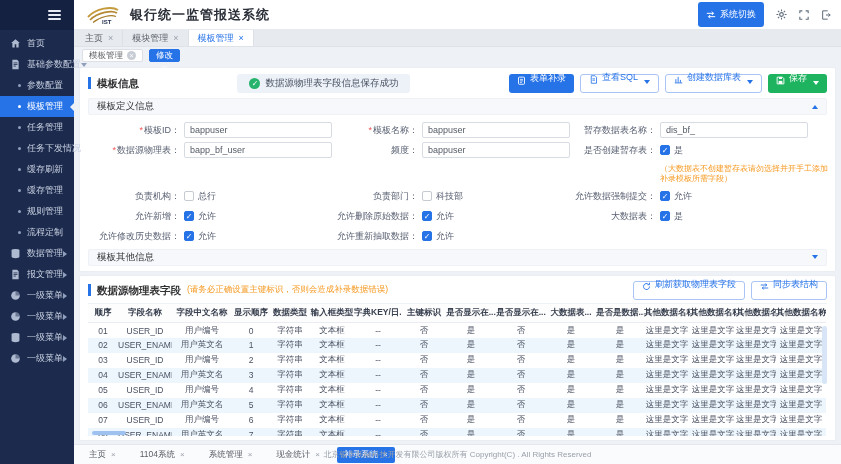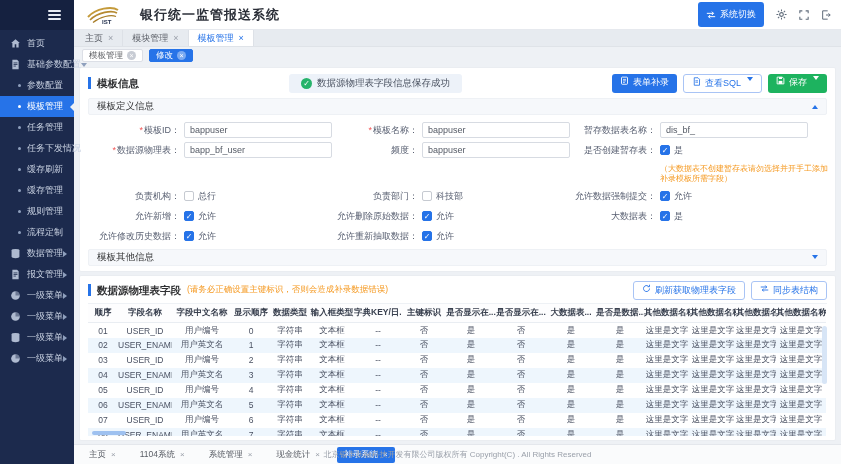--- a/index.html
+++ b/index.html
@@ -20,48 +20,48 @@
   .menu-item.active { background:var(--accent,#2673e8); color:#fff; }
   .menu-item.active .dot { background:#fff; }
   .menu-item.active::after { content:''; position:absolute; right:0; top:50%; margin-top:-4px; border-top:4px solid transparent; border-bottom:4px solid transparent; border-right:4px solid #eef1f5; }
   .mi-arrow { margin-left:auto; width:0; height:0; border-top:3px solid transparent; border-bottom:3px solid transparent; border-left:4px solid #8fa0bd; }
   .mi-caret { margin-left:auto; width:0; height:0; border-left:3.5px solid transparent; border-right:3.5px solid transparent; border-top:4px solid #8fa0bd; }
 
   
   .main { flex:1; min-width:0; display:flex; flex-direction:column; }
 
   .topbar { height:30px; background:#fff; display:flex; align-items:center; padding:0 10px 0 12px; border-bottom:1px solid #e6e9ee; flex-shrink:0; }
-  .app-title { font-size:13px; font-weight:bold; color:#2b2f38; margin-left:20px; letter-spacing:1px;text-align:right; }
+  .app-title { font-size:13px; font-weight:bold; color:#2b2f38; margin-left:10px; letter-spacing:1px;text-align:right; }
   .topbar-right { margin-left:auto; display:flex; align-items:center; gap:12px; }
   .sys-switch { background:var(--accent,#2673e8); color:#fff; font-size:9px; height:25px; padding:0 8px; border-radius:3px; display:flex; align-items:center; gap:4px; border:none; cursor:pointer; }
   .tb-icon { display:inline-flex; color:#5f6b7a; cursor:pointer; }
 
   .tabrow { height:17px; background:#e7ebf0; border-bottom:1px solid #dfe3e8; display:flex; align-items:stretch; padding-left:2px; flex-shrink:0; }
   .tab { padding:0 9px; font-size:9px; color:#5a5e66; display:flex; align-items:center; gap:5px; cursor:pointer; border-right:1px solid #dde1e7; }
   .tab.active { background:#fff; color:var(--accent,#2673e8); }
   .tab-x { font-size:9px; color:#9aa0aa; line-height:1; }
   .tab.active .tab-x { color:var(--accent,#2673e8); }
 
   .chiprow { height:17px; display:flex; align-items:center; gap:6px; padding:0 8px; flex-shrink:0; }
   .chip { height:13px; font-size:8.5px; padding:0 6px; border-radius:2px; display:flex; align-items:center; gap:4px; background:#fff; border:1px solid #dcdfe6; color:#606266; cursor:pointer; }
-  .chip.active { background:var(--accent,#2673e8); border-color:var(--accent,#2673e8); color:#fff; }
+  .chip.active { background:var(--accent,#2673e8); border-color:var(--accent,#2673e8); color:#fff;flex-direction:column; }
   .chip-x { width:9px; height:9px; border-radius:50%; background:#c8ccd4; color:#fff; font-size:7px; line-height:9px; text-align:center; }
   .chip.active .chip-x { background:rgba(255,255,255,.4); }
 
   .content { flex:1; min-height:0; padding:4px 6px; display:flex; flex-direction:column; gap:5px; }
   .card { background:#fff; border-radius:1px; box-shadow:0 0 2px rgba(0,0,0,.07); }
 
   
   .card1 { padding:4px 8px 5px; flex-shrink:0; }
   .card1-header { display:flex; align-items:center; height:22px; }
   .sec-title { font-size:10.5px; font-weight:bold; color:#303133; padding-left:6px; border-left:3px solid var(--accent,#2673e8); line-height:12px; }
   .toast { margin:0 auto; display:flex; align-items:center; gap:5px; background:#edf2f9; padding:3px 12px; border-radius:3px; font-size:9.5px; color:#474f5e; }
   .toast-check { width:11px; height:11px; border-radius:50%; background:var(--green,#27b36b); color:#fff; font-size:8px; line-height:11px; text-align:center; flex-shrink:0; }
   .hdr-buttons { display:flex; gap:6px; }
-  .btn { height:19px; border-radius:3px; font-size:9px; display:flex; align-items:flex-start; gap:4px; padding:2px 8px; cursor:pointer; border:none; white-space:nowrap; }
+  .btn { height:19px; border-radius:3px; font-size:9px; display:flex; align-items:flex-end; gap:4px; padding:8px 8px; cursor:pointer; border:none; white-space:nowrap; }
   .btn-primary { background:var(--accent,#2673e8); color:#fff; }
   .btn-outline { background:#fff; border:1px solid #a9c4f5; color:var(--accent,#2673e8); }
   .btn-green { background:var(--save-green,#1db35f); color:#fff; }
   .caret-dn { width:0; height:0; border-left:3px solid transparent; border-right:3px solid transparent; border-top:4px solid currentColor; margin-left:2px; }
 
   .subsec { background:#f6f8fb; border:1px solid #eef1f5; height:17px; display:flex; align-items:center; padding:0 8px; font-size:9.5px; color:#303133; margin-top:4px; border-radius:2px; }
   .subsec .caret-up { margin-left:auto; width:0; height:0; border-left:3.5px solid transparent; border-right:3.5px solid transparent; border-bottom:4px solid var(--accent,#2673e8); cursor:pointer; }
   .subsec .caret-down2 { margin-left:auto; width:0; height:0; border-left:3.5px solid transparent; border-right:3.5px solid transparent; border-top:4px solid var(--accent,#2673e8); cursor:pointer; }
 
   .form-grid { display:grid; grid-template-columns:238px 238px 1fr; padding:4px 0 0; }
@@ -312,20 +312,29 @@
             <button class="btn btn-outline">
               <span style="display:inline-flex;">
                   <svg width="9" height="9" viewBox="0 0 12 12">
                     <path d="M3 1h5l2 2v8H3z" fill="none" stroke="currentColor" stroke-width="1.1"></path>
                     <path d="M4.5 5h3.5M4.5 7h3.5" stroke="currentColor" stroke-width="1"></path>
                   </svg>
                 </span>
               <span>查看SQL</span>
                 <span class="caret-dn"></span>
             </button>
+            <button class="btn btn-outline">
+              <span style="display:inline-flex;">
+                  <svg width="9" height="9" viewBox="0 0 12 12">
+                    <path d="M2.5 10V5.5M5.5 10V2.5M8.5 10V6.5M1 10.5h10" stroke="currentColor" stroke-width="1.2" fill="none"></path>
+                  </svg>
+                </span>
+              <span>创建数据库表</span>
+                <span class="caret-dn"></span>
+            </button>
             <button class="btn btn-green">
               <span style="display:inline-flex;">
                   <svg width="9" height="9" viewBox="0 0 12 12">
                     <path d="M1.5 1.5h7l2 2v7h-9z" fill="none" stroke="currentColor" stroke-width="1.2"></path>
                     <rect x="3.5" y="6.5" width="5" height="4" fill="currentColor"></rect>
                     <rect x="4" y="1.5" width="4" height="2.5" fill="currentColor"></rect>
                   </svg>
                 </span>
               <span>保存</span>
                 <span class="caret-dn"></span>

